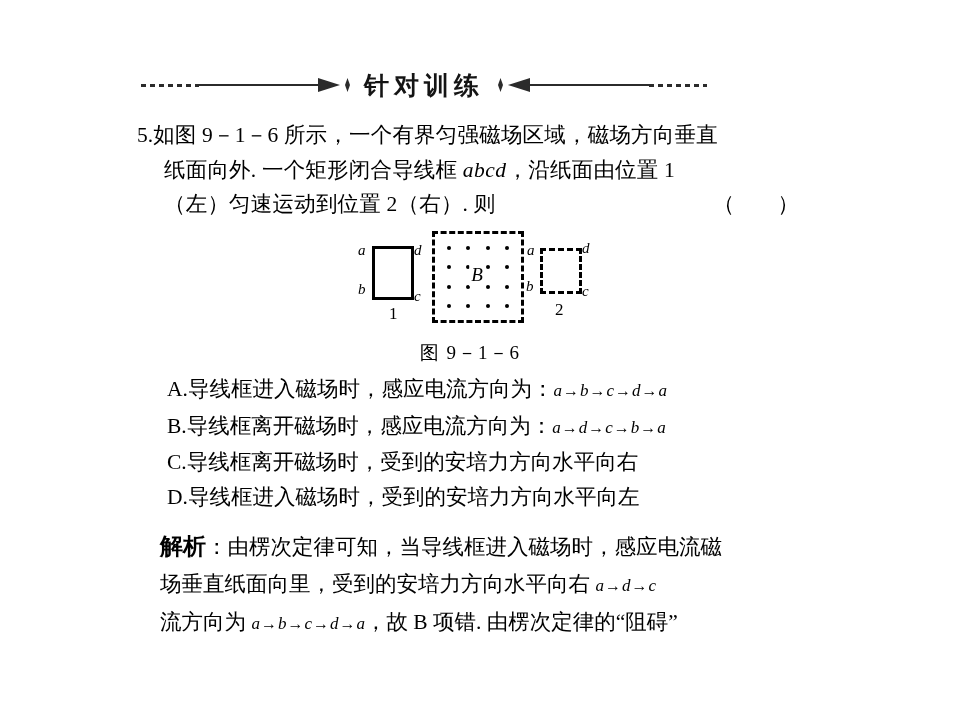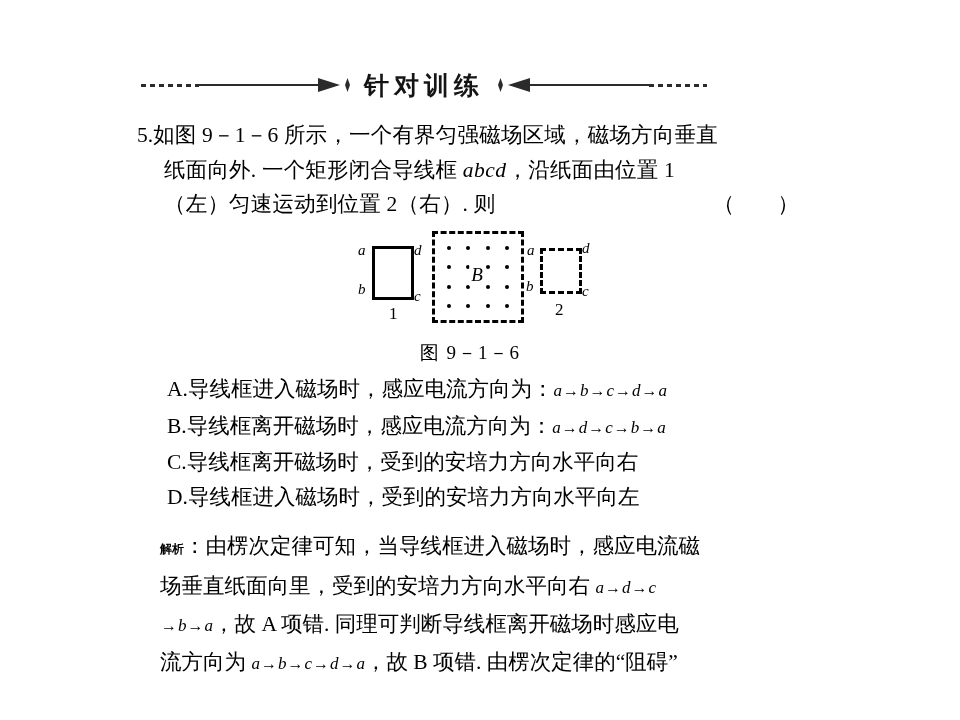--- a/index.html
+++ b/index.html
@@ -235,21 +235,21 @@
     width: 700px;
   }
   .exline {
     font-size: 21.5px;
     line-height: 37px;
     white-space: nowrap;
   }
   .ex-label {
     font-weight: bold;
     font-family: "DejaVu Sans", sans-serif;
-    font-size: 12px;
+    font-size: 23px;
   }
 </style>
 </head>
 <body>
 
 <div class="section-header">
   <div class="ornament">
     <span class="orn-dots"></span>
     <span class="orn-line-l"></span>
     <span class="orn-diamond-big"></span>
@@ -343,21 +343,18 @@
 <div class="explain">
 
   <div class="exline">
     <span class="ex-label">解析</span><span>：</span><span>由楞次定律可知，当导线框进入磁场时，感应电流磁</span>
   </div>
 
   <div class="exline">
     <span>场垂直纸面向里，受到的安培力方向水平向右 </span><span class="seq"><span>a</span><span class="arrow">→</span><span>d</span><span class="arrow">→</span><span>c</span></span>
   </div>
 
-  <div class="exline">
-    <span class="seq"><span class="arrow">→</span><span>b</span><span class="arrow">→</span><span>a</span></span><span>，故 A 项错. 同理可判断导线框离开磁场时感应电</span>
-  </div>
 
   <div class="exline">
     <span>流方向为 </span><span class="seq"><span>a</span><span class="arrow">→</span><span>b</span><span class="arrow">→</span><span>c</span><span class="arrow">→</span><span>d</span><span class="arrow">→</span><span>a</span></span><span>，故 B 项错. 由楞次定律的“阻碍”</span>
   </div>
 
 </div>
 
 </body></html>

